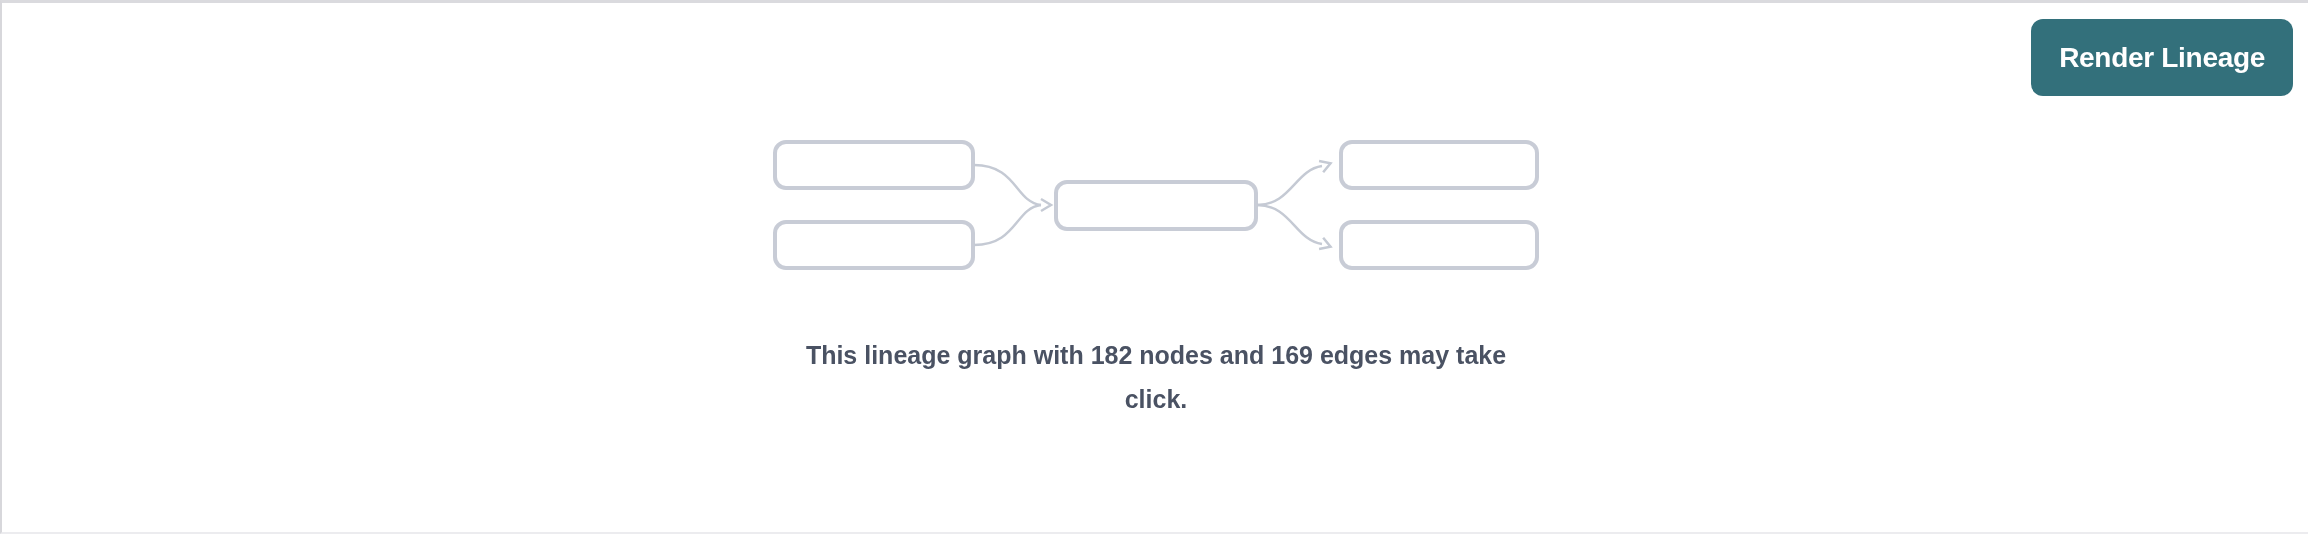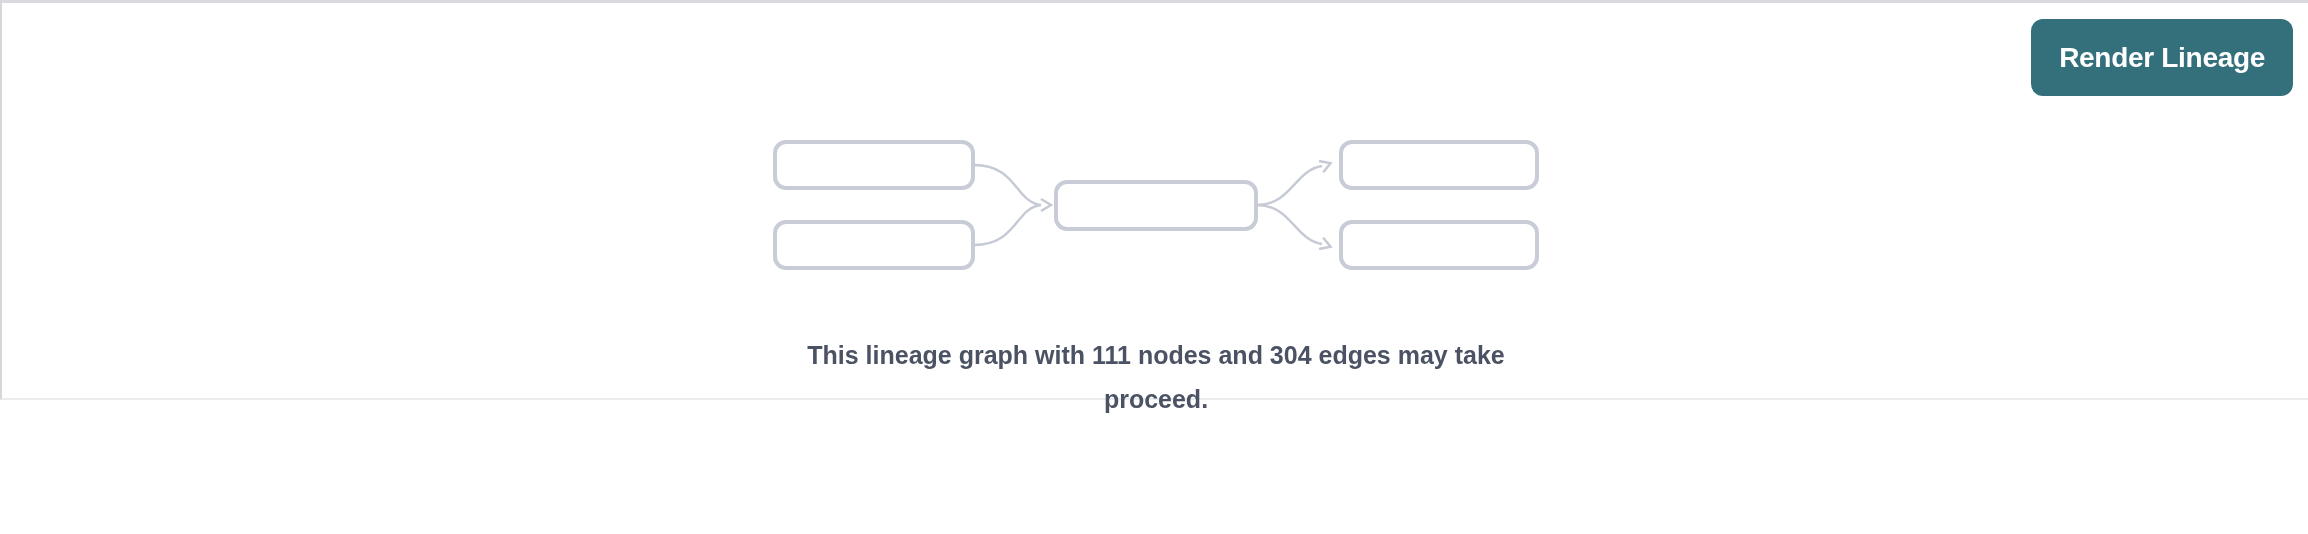--- a/index.html
+++ b/index.html
@@ -16,21 +16,21 @@
   * { margin: 0; padding: 0; box-sizing: border-box; }
   html, body {
     width: 2308px; height: 534px;
     background: var(--bg);
     font-family: "Liberation Sans", sans-serif;
     overflow: hidden;
   }
   .panel {
     position: absolute;
     left: 0; top: 0;
-    width: 2308px; height: 400px;
+    width: 2308px; height: 534px;
     background: var(--bg);
     border-top: 3px solid var(--border-top);
     border-left: 2px solid var(--border-left);
     border-bottom: 2px solid var(--border-bottom);
   }
   .render-btn {
     position: absolute;
     top: 16px; right: 15px;
     height: 77px;
     padding: 0 28px;
@@ -99,17 +99,17 @@
     <path class="arrowhead" d="M 270,60 L 280,66 L 270,72"></path>
 
     <path class="edge" d="M 486,66 C 520,66 524,31 551,27"></path>
     <path class="arrowhead" transform="translate(552,27) rotate(-20)" d="M -2,-6 L 8,0 L -2,6"></path>
 
     <path class="edge" d="M 486,66 C 520,66 524,101 551,105"></path>
     <path class="arrowhead" transform="translate(552,105) rotate(20)" d="M -2,-6 L 8,0 L -2,6"></path>
   </svg>
 
   <div class="message">
-    <div class="line">This lineage graph with 111 nodes and 304 edges may take</div>
-    <div class="line">proceed.</div>
+    <div class="line">This lineage graph with 182 nodes and 169 edges may take</div>
+    <div class="line">click.</div>
   </div>
 
 </div>
 
 </body></html>

